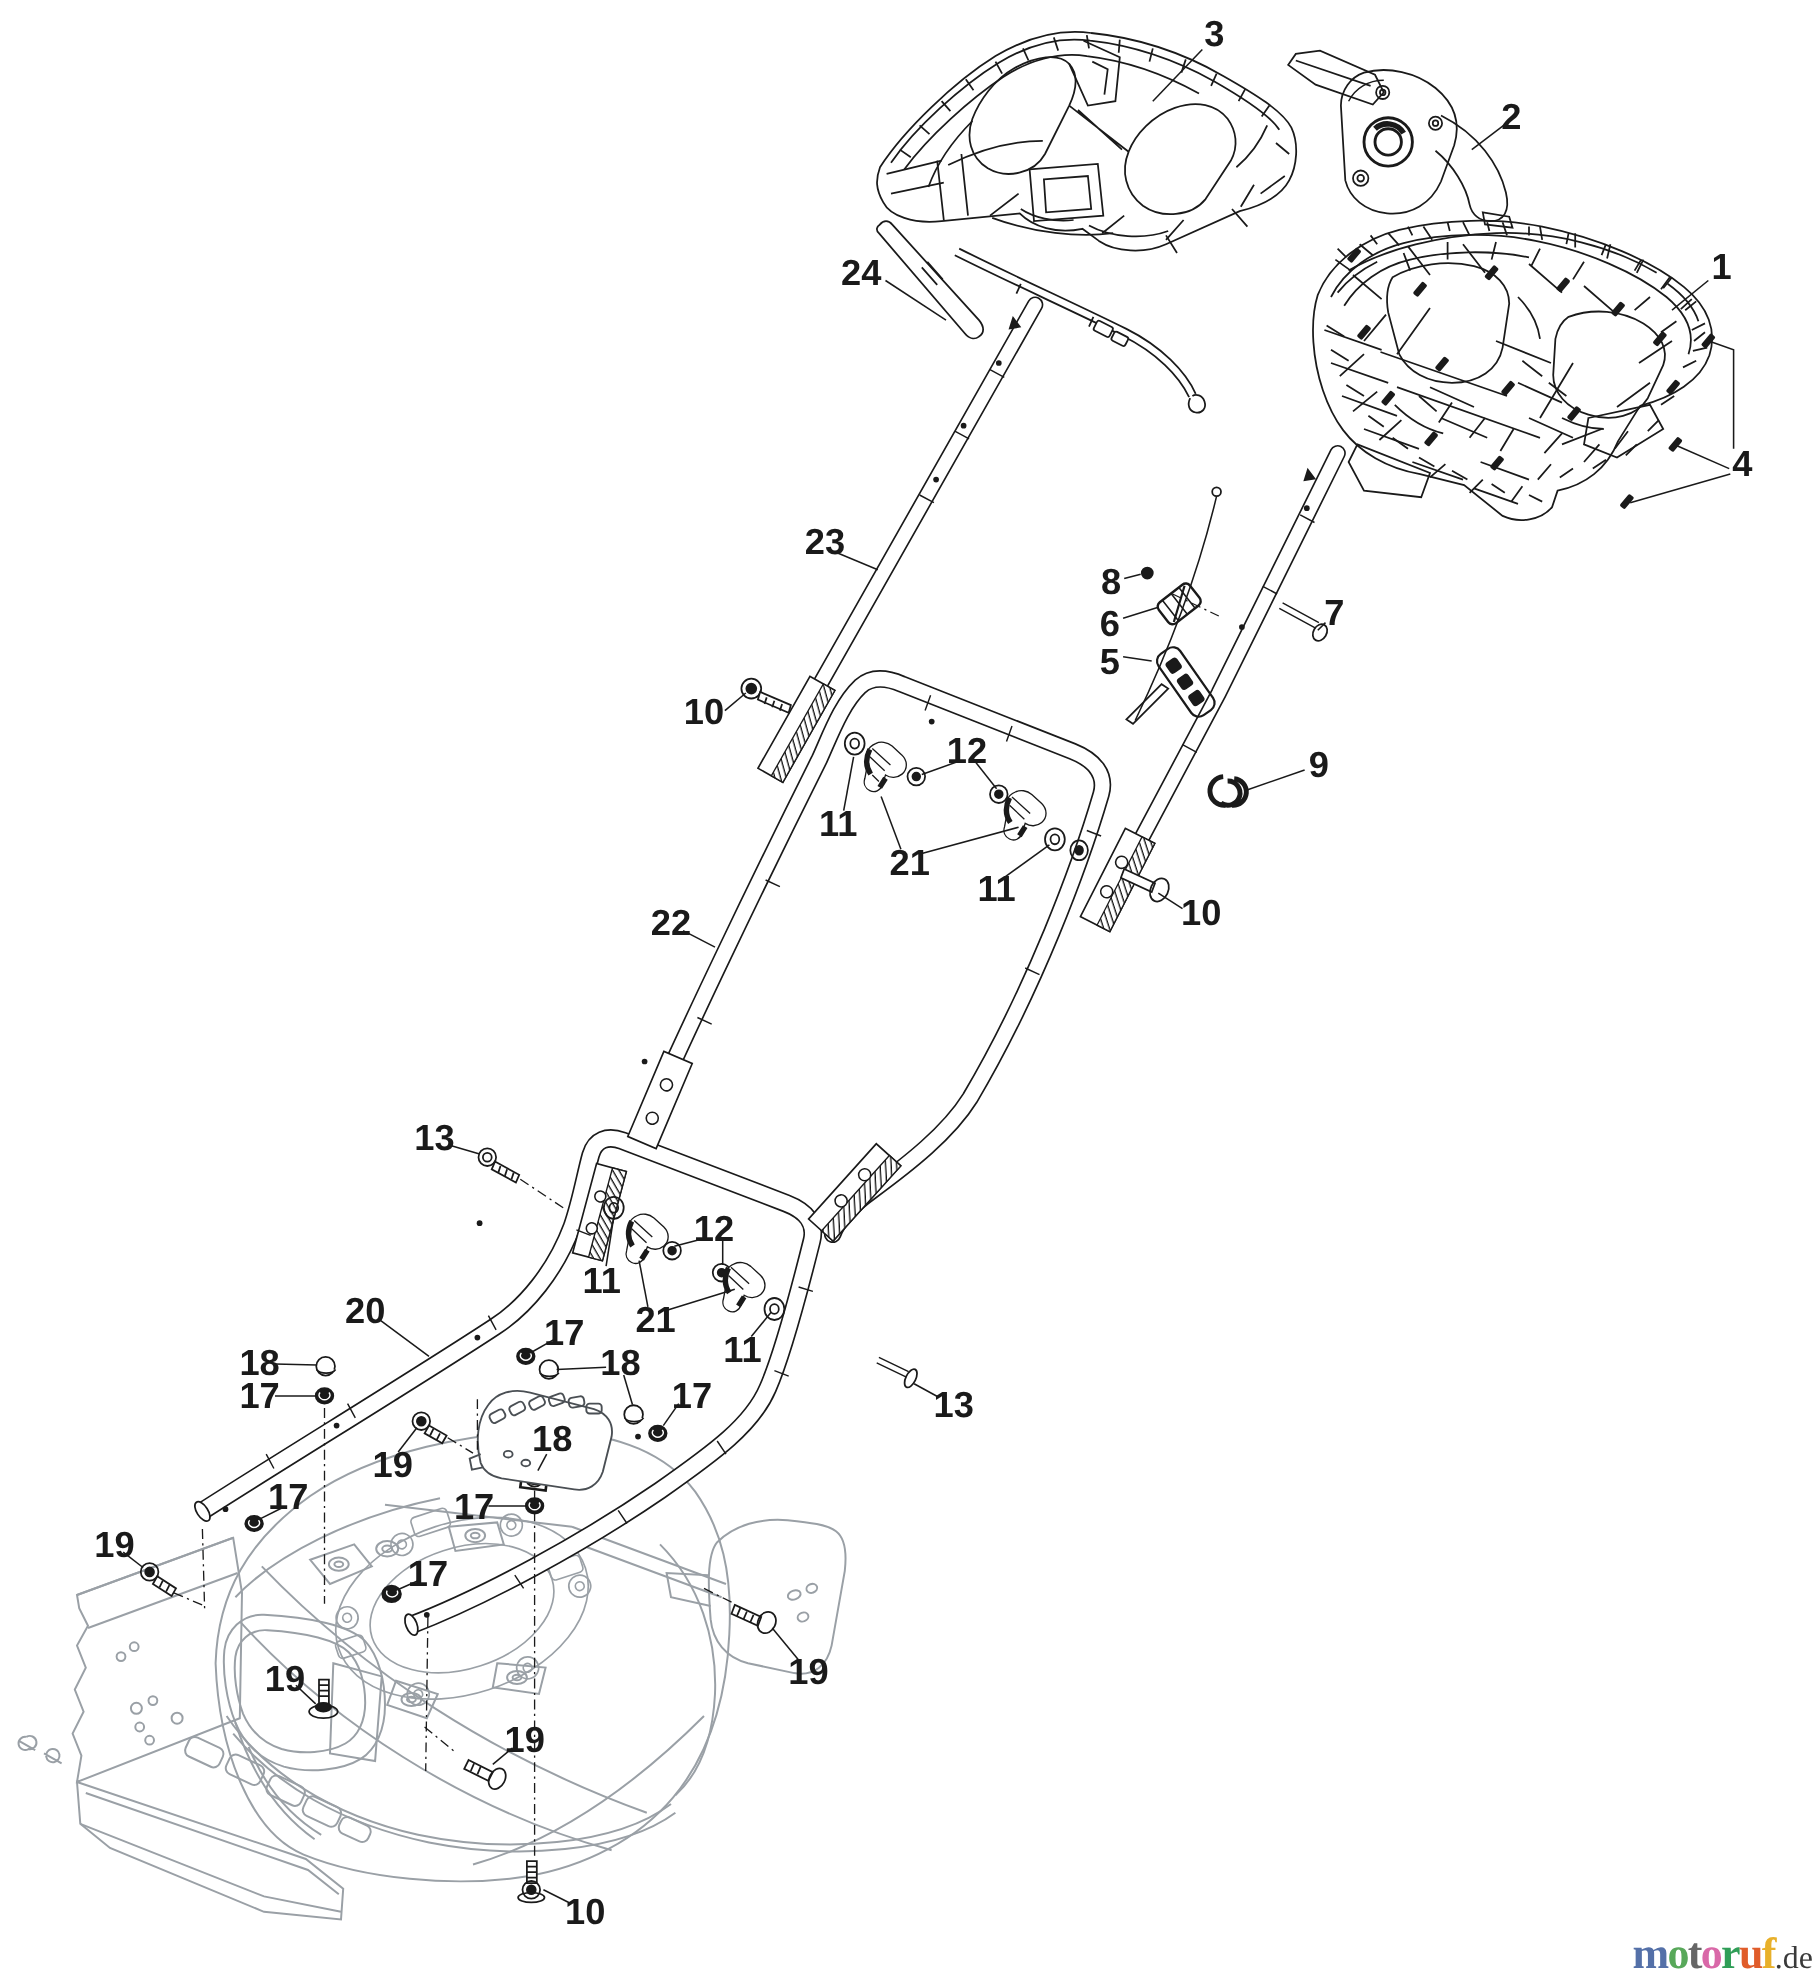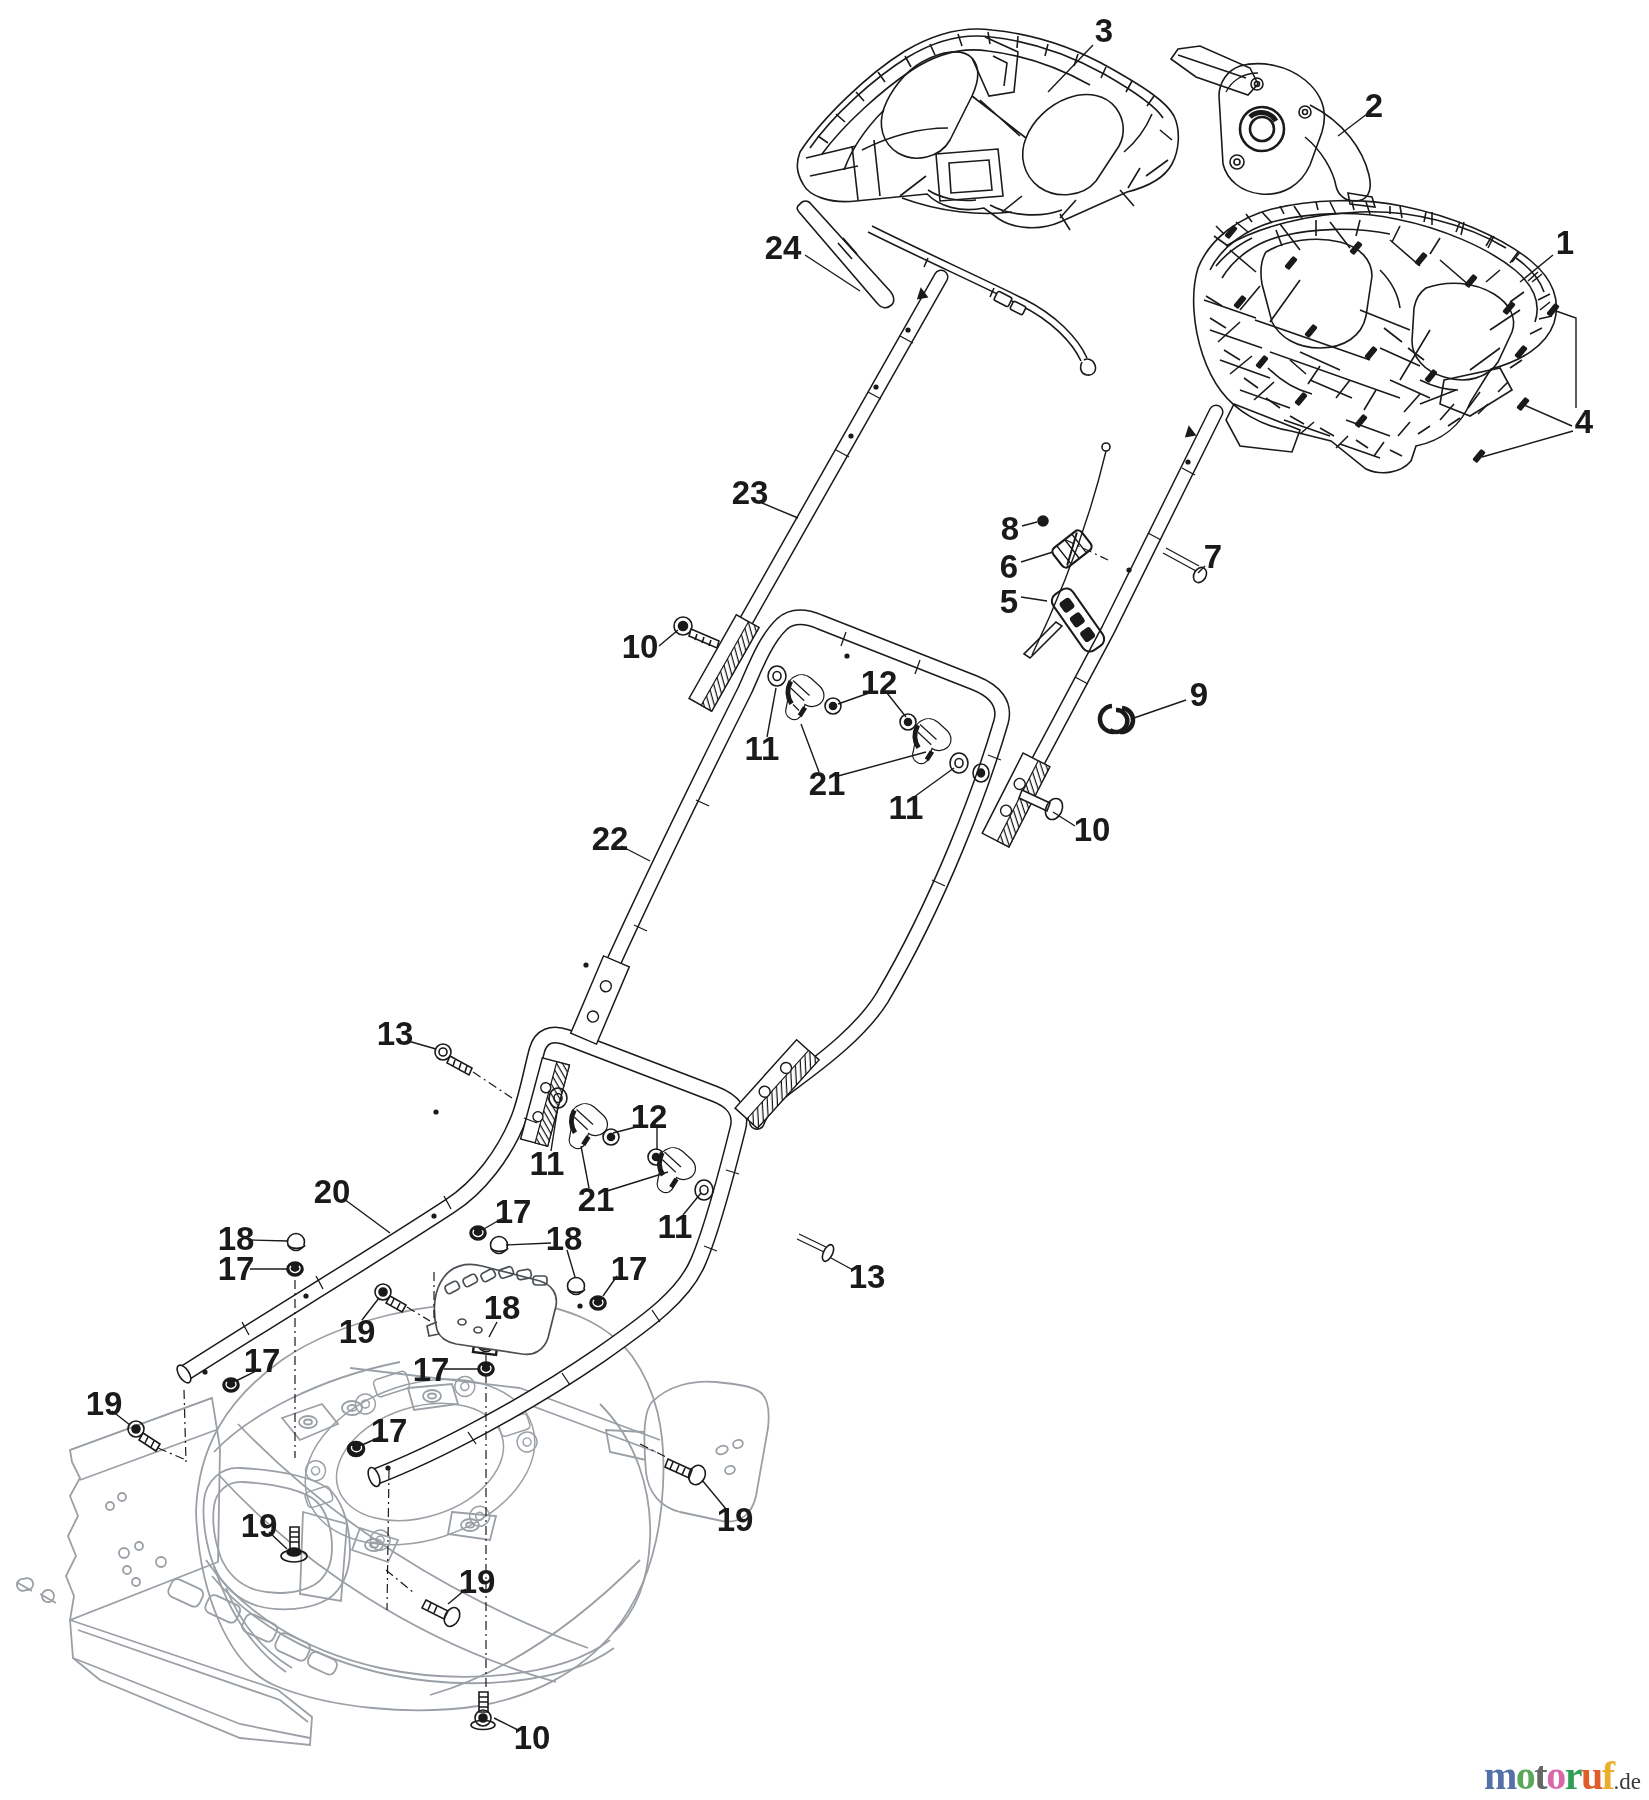--- a/index.html
+++ b/index.html
@@ -1,21 +1,21 @@
 <!DOCTYPE html>
 <html><head>
 <meta charset="utf-8">
 <style>
   html,body{margin:0;padding:0;background:#ffffff;}
   #page{position:relative;width:1649px;height:1800px;background:#fff;overflow:hidden;}
   svg{position:absolute;top:0;left:0;}
   text{font-family:"Liberation Sans", sans-serif;font-weight:bold;fill:#1a1a1a;}
   .logo{position:absolute;left:1484px;top:1752px;font-family:"Liberation Serif", serif;font-weight:bold;font-size:40px;letter-spacing:-1.5px;}
   .logo span{display:inline-block;}
-  .de{font-size:23px;color:#3a3a3a;font-weight:normal;letter-spacing:0;}
+  .de{font-size:29px;color:#3a3a3a;font-weight:normal;letter-spacing:0;}
 </style>
 </head>
 <body>
 <div id="page">
 <svg width="1649" height="1800" viewBox="0 0 1649 1800">
 <defs>
 <pattern id="hatch" width="5" height="5" patternUnits="userSpaceOnUse" patternTransform="rotate(45)">
   <rect width="5" height="5" fill="#ffffff"></rect>
   <line x1="0" y1="0" x2="0" y2="5" stroke="#111" stroke-width="2.4"></line>
 </pattern>

